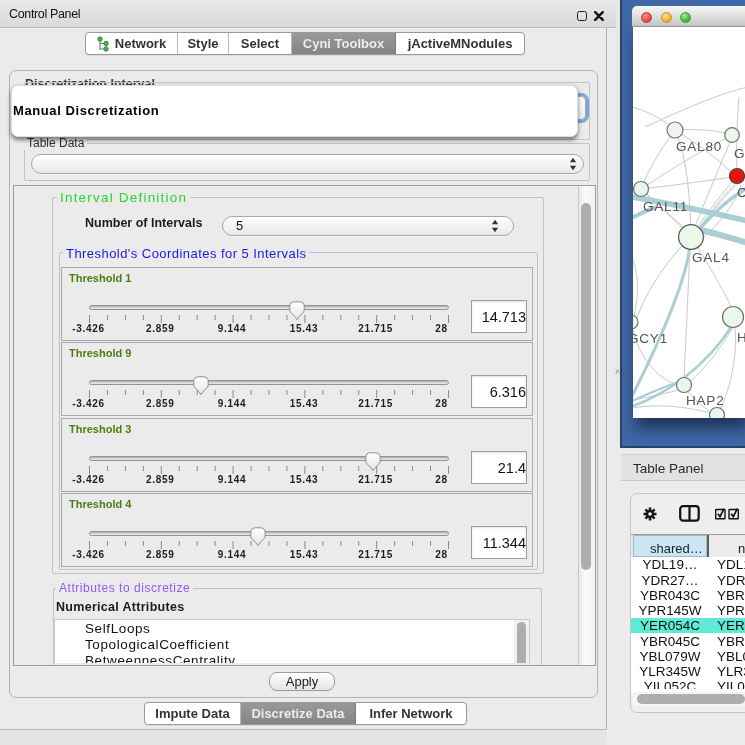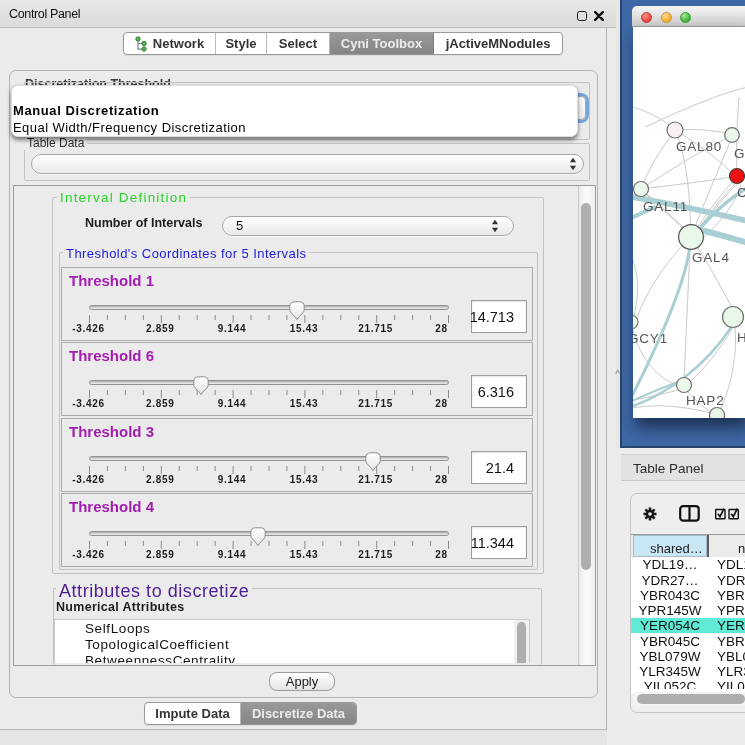--- a/index.html
+++ b/index.html
@@ -7,62 +7,62 @@
 body { font-family:"Liberation Sans", sans-serif; background:#e7e7e7; position:relative; }
 .abs { position:absolute; }
 .tblabel { position:absolute; font-size:12.5px; color:#2e2e2e; background:#ebebeb; padding:0 3px; }
 .grp { position:absolute; border:1px solid #c2c2c2; border-radius:2px; }
 .combo { position:absolute; border:1px solid #a8a8a8; border-radius:10px;
   background:linear-gradient(#ffffff,#f4f4f4 45%,#e9e9e9); box-shadow:0 1px 0 rgba(255,255,255,.7); }
 .combo .ctext { position:absolute; left:11px; top:0; bottom:0; display:flex; align-items:center; font-size:13px; color:#111; }
 .stepper { position:absolute; right:6px; top:50%; transform:translateY(-50%); width:8px; height:13px; }
 .boldlab { position:absolute; font-size:12.5px; font-weight:bold; color:#1c1c1c; }
 .thr { position:absolute; left:61px; width:472px; height:74px; border:1px solid #ababab; background:#ebebeb; }
-.thr .tl { position:absolute; left:7px; top:4px; font-size:15px; font-weight:bold; color:#a21caf; }
+.thr .tl { position:absolute; left:7px; top:4px; font-size:11px; font-weight:bold; color:#4d7c0f; }
 .track { position:absolute; left:27px; top:37px; width:360px; height:5px; border:1px solid #929292;
   border-radius:3px; background:linear-gradient(#adadad,#d8d8d8 60%,#efefef); }
 .ticklab { position:absolute; top:55px; font-size:10px; font-weight:bold; letter-spacing:0.7px; color:#1c1c1c; transform:translateX(-50%); }
 .vbox { position:absolute; left:409px; top:32px; width:56px; height:33px; background:#fff;
-  border:1px solid #9d9d9d; box-shadow:inset 0 1px 2px rgba(0,0,0,.12); display:flex; align-items:center; justify-content:flex-end; padding-right:12px; font-size:14.5px; color:#111; }
+  border:1px solid #9d9d9d; box-shadow:inset 0 1px 2px rgba(0,0,0,.12); display:flex; align-items:center; justify-content:flex-end; padding-right:0; font-size:14.5px; color:#111; }
 .seg { position:absolute; height:23px; background:#fff; border:1px solid #9a9a9a; border-radius:4px;
   display:flex; align-items:stretch; overflow:hidden; box-shadow:0 1px 1px rgba(0,0,0,.08);}
 .seg .s { display:flex; align-items:center; justify-content:center; font-size:13px; font-weight:bold; color:#333; border-right:1px solid #b9b9b9; }
 .seg .s:last-child { border-right:none; }
 .seg .sel { background:linear-gradient(#999999,#858585); color:#ececec; border-right:1px solid #7e7e7e; }
 .scroll-thumb { position:absolute; background:#aeaeae; border-radius:6px; }
 .listitem { position:absolute; left:30px; font-size:13.5px; letter-spacing:0.6px; color:#111; }
 </style>
 </head>
 <body>
 
 <div class="abs" style="left:0;top:0;width:616px;height:730px;background:#ebebeb;"></div>
 
 <div class="abs" style="left:0;top:0;width:616px;height:28px;background:linear-gradient(#e9e9e9,#dadada);border-bottom:1px solid #bdbdbd;"></div>
 <div class="abs" style="left:9px;top:7px;font-size:12.5px;letter-spacing:-0.35px;color:#111;">Control Panel</div>
 <div class="abs" style="left:577px;top:11px;width:10px;height:10px;border:1.6px solid #1a1a1a;border-radius:2.5px;"></div>
 <svg class="abs" style="left:593.5px;top:10.5px;" width="10" height="10" viewBox="0 0 10 10">
   <path d="M1.2 1.2 L8.8 8.8 M8.8 1.2 L1.2 8.8" stroke="#111" stroke-width="2.4" stroke-linecap="round"></path>
 </svg>
 
-<div class="seg" style="left:85px;top:32px;margin-left:38px;">
+<div class="seg" style="left:85px;top:32px;">
   <div class="s" style="width:92px;"><svg width="13" height="16" viewBox="0 0 13 16" style="margin-right:5px;">
     <path d="M3 3 V14 M3 7.5 H8.5 M3 13 H8.5" fill="none" stroke="#6a7a8a" stroke-width="1.1"></path>
     <circle cx="3" cy="3" r="2.2" fill="#55b155" stroke="#2e7d32" stroke-width="0.9"></circle>
     <circle cx="9" cy="7.5" r="2.2" fill="#55b155" stroke="#2e7d32" stroke-width="0.9"></circle>
     <circle cx="9" cy="13" r="2.2" fill="#55b155" stroke="#2e7d32" stroke-width="0.9"></circle>
   </svg>Network</div>
   <div class="s" style="width:51px;">Style</div>
   <div class="s" style="width:63px;">Select</div>
   <div class="s sel" style="width:104px;">Cyni Toolbox</div>
   <div class="s" style="width:128px;">jActiveMNodules</div>
 </div>
 
 <div class="abs" style="left:9px;top:70px;width:589px;height:628px;border:1px solid #b3b3b3;border-radius:7px;background:#ebebeb;"></div>
 
-<div class="boldlab" style="left:25px;top:77px;color:#3a3a3a;">Discretization Threshold</div>
+<div class="boldlab" style="left:25px;top:77px;color:#3a3a3a;">Discretization Interval</div>
 
 <div class="grp" style="left:24px;top:82px;width:566px;height:58px;"></div>
 <div class="abs" style="left:540px;top:96px;width:46px;height:24px;border-radius:5px;box-shadow:0 0 0 3px rgba(105,160,215,.9);background:linear-gradient(#fdfdfd,#ececec);border:1px solid #a8a8a8;"></div>
 
 <div class="grp" style="left:24px;top:143px;width:566px;height:38px;"></div>
 <div class="tblabel" style="left:24px;top:136px;font-size:12px;">Table Data</div>
 <div class="combo" style="left:31px;top:153.5px;width:553px;height:20px;">
   <svg class="stepper" viewBox="0 0 9 14">
       <path d="M4.5 0 L8 5 H1 Z" fill="#333"></path>
       <path d="M4.5 14 L8 9 H1 Z" fill="#333"></path>
@@ -127,21 +127,21 @@
           <stop offset="0" stop-color="#ffffff"></stop>
           <stop offset="0.75" stop-color="#ececec"></stop>
           <stop offset="1" stop-color="#d8d8d8"></stop>
         </linearGradient>
       </defs>
       <path d="M0.8 5.5 Q0.8 0.8 5.5 0.8 H10.5 Q15.2 0.8 15.2 5.5 V8.8 C15.2 11.8 11.5 13.3 8 18.6 C4.5 13.3 0.8 11.8 0.8 8.8 Z" fill="url(#tg0)" stroke="#8a8a8a" stroke-width="1"></path>
     </svg>
     <div class="vbox">14.713</div>
   </div>
 <div id="thr2" class="thr" style="top:342px;">
-    <div class="tl">Threshold 6</div>
+    <div class="tl">Threshold 9</div>
     <div class="track"></div>
     <svg style="position:absolute;left:25.5px;top:46px;" width="362" height="10" viewBox="0 0 362 10">
       <line x1="1.5" y1="1" x2="1.5" y2="9" stroke="#8a8a8a" stroke-width="1"></line>
       <line x1="19.45" y1="1" x2="19.45" y2="6" stroke="#8a8a8a" stroke-width="1"></line>
       <line x1="37.4" y1="1" x2="37.4" y2="6" stroke="#8a8a8a" stroke-width="1"></line>
       <line x1="55.349999999999994" y1="1" x2="55.349999999999994" y2="6" stroke="#8a8a8a" stroke-width="1"></line>
       <line x1="73.3" y1="1" x2="73.3" y2="9" stroke="#8a8a8a" stroke-width="1"></line>
       <line x1="91.25" y1="1" x2="91.25" y2="6" stroke="#8a8a8a" stroke-width="1"></line>
       <line x1="109.19999999999999" y1="1" x2="109.19999999999999" y2="6" stroke="#8a8a8a" stroke-width="1"></line>
       <line x1="127.14999999999999" y1="1" x2="127.14999999999999" y2="6" stroke="#8a8a8a" stroke-width="1"></line>
@@ -260,45 +260,45 @@
           <stop offset="0.75" stop-color="#ececec"></stop>
           <stop offset="1" stop-color="#d8d8d8"></stop>
         </linearGradient>
       </defs>
       <path d="M0.8 5.5 Q0.8 0.8 5.5 0.8 H10.5 Q15.2 0.8 15.2 5.5 V8.8 C15.2 11.8 11.5 13.3 8 18.6 C4.5 13.3 0.8 11.8 0.8 8.8 Z" fill="url(#tg3)" stroke="#8a8a8a" stroke-width="1"></path>
     </svg>
     <div class="vbox">11.344</div>
   </div>
 
 <div class="grp" style="left:53px;top:588px;width:489px;height:77px;border-bottom:none;"></div>
-<div class="tblabel" style="left:56px;top:581px;color:#4c1d95;font-size:18px;letter-spacing:0.55px;">Attributes to discretize</div>
+<div class="tblabel" style="left:56px;top:581px;color:#8b5cf6;font-size:12px;letter-spacing:0.55px;">Attributes to discretize</div>
 <div class="boldlab" style="left:56px;top:600px;letter-spacing:0.3px;">Numerical Attributes</div>
 
 <div class="abs" style="left:54px;top:619px;width:476px;height:44px;background:#fff;border:1px solid #c9c9c9;border-bottom:none;overflow:hidden;">
   <div class="listitem" style="top:0.5px;">SelfLoops</div>
   <div class="listitem" style="top:16.5px;">TopologicalCoefficient</div>
   <div class="listitem" style="top:32.5px;">BetweennessCentrality</div>
   <div class="abs" style="right:0;top:0;width:15px;height:44px;background:#f0f0f0;"></div>
   <div class="scroll-thumb" style="right:3px;top:2px;width:9px;height:60px;background:#aeaeae;"></div>
 </div>
 
 <div class="abs" style="left:269px;top:672px;width:66px;height:19px;border:1px solid #9a9a9a;border-radius:8px;background:linear-gradient(#ffffff,#f1f1f1 50%,#e4e4e4);display:flex;align-items:center;justify-content:center;font-size:13px;color:#1a1a1a;">Apply</div>
 
 <div class="seg" style="left:144px;top:702px;">
   <div class="s" style="width:96px;">Impute Data</div>
   <div class="s sel" style="width:115px;">Discretize Data</div>
+  <div class="s" style="width:110px;">Infer Network</div>
 </div>
 
 <div class="abs" style="left:606px;top:28px;width:1px;height:702px;background:#b0b0b0;"></div>
 <div class="abs" style="left:0;top:729px;width:616px;height:1px;background:#b6b6b6;"></div>
 <div class="abs" style="left:0;top:730px;width:745px;height:15px;background:#e5e5e5;"></div>
 
 <div class="abs" style="left:11px;top:85px;width:567px;height:52px;background:#fff;border-radius:7px;box-shadow:0 2.5px 4px rgba(0,0,0,.5);border:1px solid #dedede;">
   <div class="abs" style="left:1px;top:17px;font-size:13px;font-weight:bold;letter-spacing:0.6px;color:#000;">Manual Discretization</div>
-  <div class="abs" style="left:1px;top:33.5px;font-size:13px;letter-spacing:0.45px;color:#000;">Equal Width/Frequency Discretization</div>
 </div>
 
 <svg class="abs" style="left:615px;top:369px;" width="5" height="6" viewBox="0 0 5 6">
     <path d="M0.8 5 L2.5 0.8 L4.4 4.4" fill="none" stroke="#999" stroke-width="1"></path>
   </svg>
 
 <div class="abs" style="left:620px;top:0;width:125px;height:448px;background:#3e67a5;border-left:2px solid #24466e;"></div>
 <div class="abs" style="left:620px;top:446px;width:125px;height:2px;background:#24466e;"></div>
 
 <div class="abs" style="left:632px;top:6px;width:113px;height:21px;background:linear-gradient(#f7f7f7,#c9c9c9);border-top-left-radius:5px;border-bottom:1px solid #9a9a9a;"></div>

